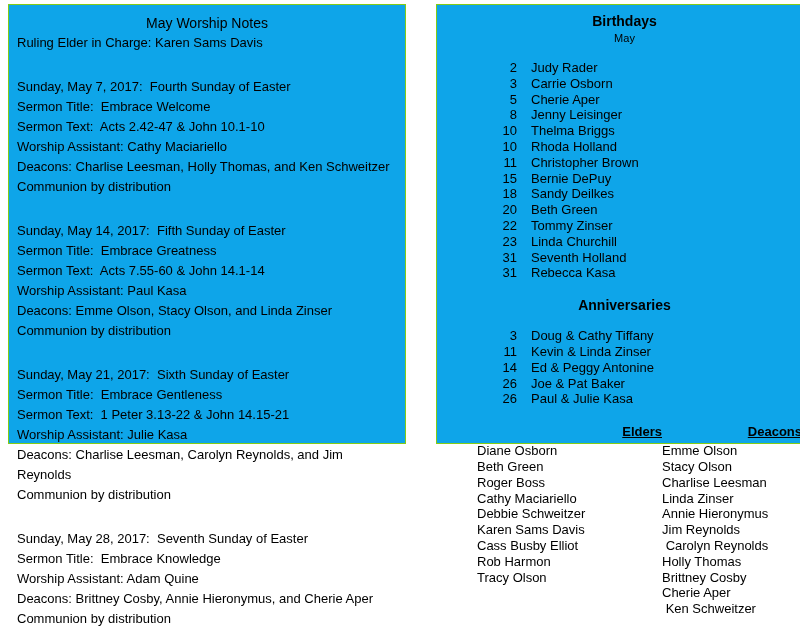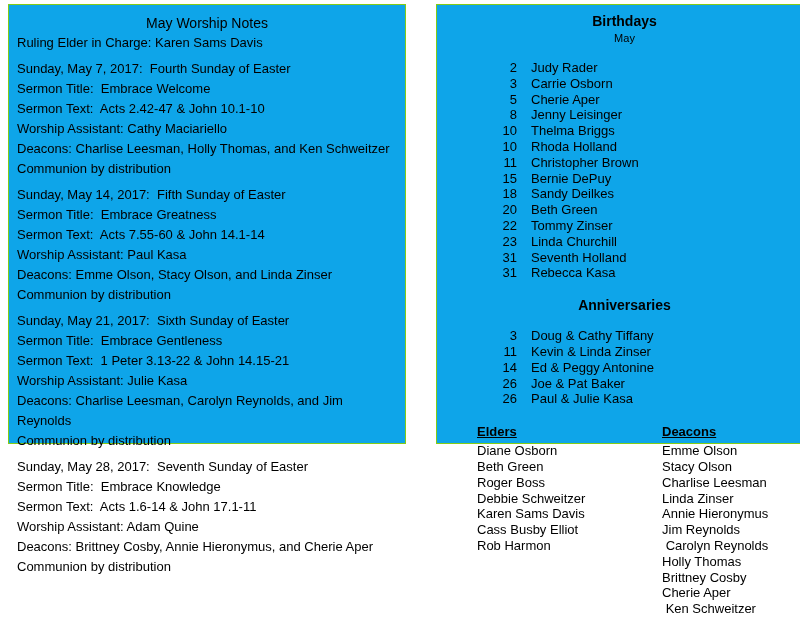--- a/index.html
+++ b/index.html
@@ -12,39 +12,39 @@
   .page { position: relative; width: 800px; height: 633px; background: #fff; }
   .panel {
     position: absolute; top: 4px; height: 440px;
     border: 1px solid #84cc16; box-sizing: border-box; background: #0ea5e9;
   }
   .left-panel  { left: 8px;   width: 398px; padding: 8px 8px 0 8px; }
   .right-panel { left: 436px; width: 377px; padding: 8px 10px 0 10px; }
 
   .line { font-size: 13px; line-height: 20px; white-space: pre-wrap; }
   .title-line { text-align: center; font-size: 14px; line-height: 20px; }
-  .service-block { margin-top: 6px; }
+  .service-block { margin-top: 24px; }
   .ruling-elder { margin-top: 0; }
 
   .center { text-align: center; }
   .heading { font-size: 14px; font-weight: bold; line-height: 17px; }
   .subheading { font-size: 11px; line-height: 16px; }
 
   .roster { margin-top: 14px; padding-left: 40px; }
   .roster .brow { display: flex; font-size: 13px; line-height: 15.8px; }
   .roster .num { width: 30px; text-align: right; flex: 0 0 30px; }
   .roster .nm { margin-left: 14px; white-space: pre-wrap; }
 
   .annv-heading { margin-top: 16px; }
   .officers { display: flex; margin-top: 16px; padding-left: 30px; }
   .officers .col { width: 185px; flex: 0 0 185px; }
   .officers .col + .col { width: auto; flex: 1 1 auto; }
   .officers .col-heading {
     font-size: 13px; font-weight: bold; text-decoration: underline;
-    line-height: 17px; margin-bottom: 3px;
+    line-height: 17px; margin-bottom: 3px; text-align: right;
   }
   .officers .oname { font-size: 13px; line-height: 15.8px; white-space: pre-wrap; }
 </style>
 </head>
 <body>
 
 <div class="page">
 
   <div class="panel left-panel">
     <div class="title-line">May Worship Notes</div>
@@ -73,21 +73,20 @@
       <div class="line">Sermon Title:  Embrace Gentleness</div>
       <div class="line">Sermon Text:  1 Peter 3.13-22 &amp; John 14.15-21</div>
       <div class="line">Worship Assistant: Julie Kasa</div>
       <div class="line">Deacons: Charlise Leesman, Carolyn Reynolds, and Jim Reynolds</div>
       <div class="line">Communion by distribution</div>
     </div>
 
     <div class="service-block">
       <div class="line">Sunday, May 28, 2017:  Seventh Sunday of Easter</div>
       <div class="line">Sermon Title:  Embrace Knowledge</div>
-      <div class="line">Sermon Text:  Acts 1.6-14 &amp; John 17.1-11</div>
       <div class="line">Worship Assistant: Adam Quine</div>
       <div class="line">Deacons: Brittney Cosby, Annie Hieronymus, and Cherie Aper</div>
       <div class="line">Communion by distribution</div>
     </div>
   </div>
 
   <div class="panel right-panel">
 
     <div class="heading center">Birthdays</div>
     <div class="subheading center">May</div>
@@ -175,24 +174,26 @@
         <span class="nm">Paul &amp; Julie Kasa</span>
       </div>
     </div>
 
     <div class="officers">
       <div class="col">
         <div class="col-heading">Elders</div>
         <div class="oname">Diane Osborn</div>
         <div class="oname">Beth Green</div>
         <div class="oname">Roger Boss</div>
+        <div class="oname">Cathy Maciariello</div>
         <div class="oname">Debbie Schweitzer</div>
         <div class="oname">Karen Sams Davis</div>
         <div class="oname">Cass Busby Elliot</div>
         <div class="oname">Rob Harmon</div>
+        <div class="oname">Tracy Olson</div>
       </div>
       <div class="col">
         <div class="col-heading">Deacons</div>
         <div class="oname">Emme Olson</div>
         <div class="oname">Stacy Olson</div>
         <div class="oname">Charlise Leesman</div>
         <div class="oname">Linda Zinser</div>
         <div class="oname">Annie Hieronymus</div>
         <div class="oname">Jim Reynolds</div>
         <div class="oname"> Carolyn Reynolds</div>

